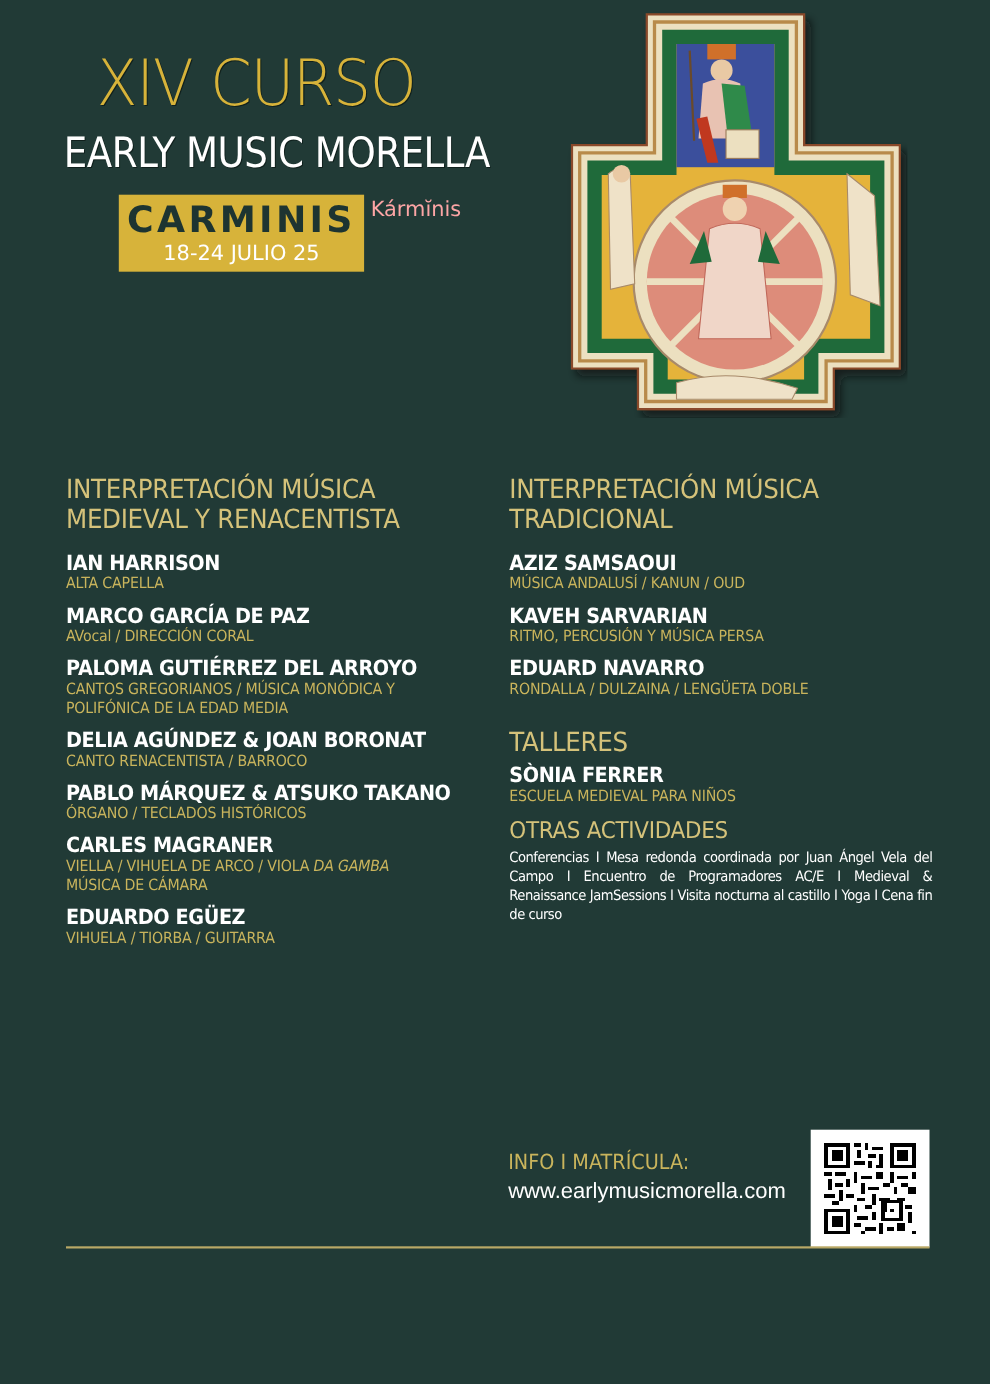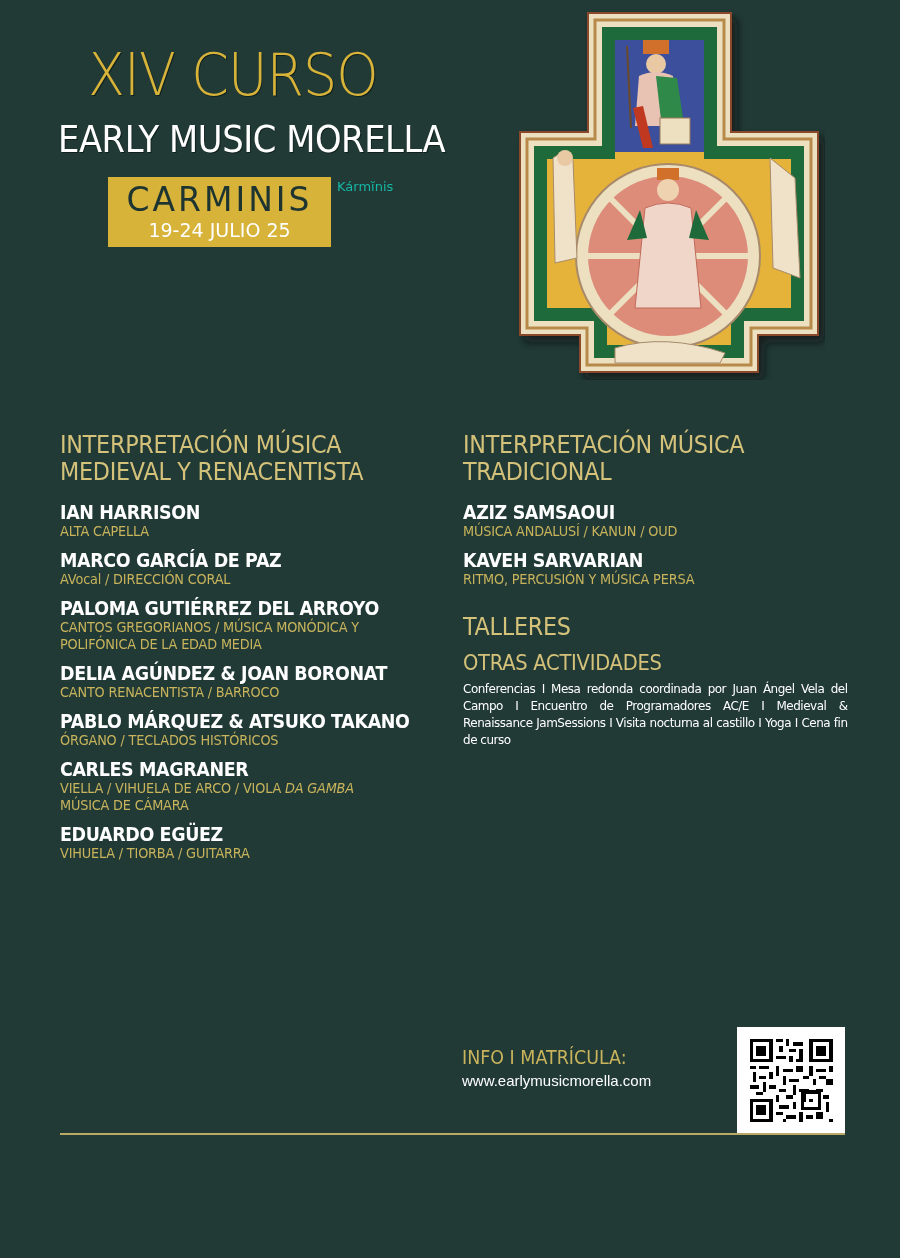--- a/index.html
+++ b/index.html
@@ -45,34 +45,35 @@
       text-align: center;
     }
     .carminis-name {
       display: block;
       font-family: "DejaVu Sans", sans-serif;
       font-size: 33px;
       letter-spacing: 3px;
       color: #1d3431;
       line-height: 1;
       padding-top: 6px;
+      font-weight: bold;
     }
     .carminis-dates {
       display: block;
       font-family: "DejaVu Sans", sans-serif;
       font-size: 19px;
       color: #ffffff;
       line-height: 1;
       margin-top: 5px;
     }
     .phonetic {
       left: 337px; top: 179px;
       font-family: "DejaVu Sans", sans-serif;
-      font-size: 13px;
-      color: #14b8a6;
+      font-size: 19px;
+      color: #fca5a5;
     }
 
     
     .art { left: 515px; top: 8px; width: 310px; height: 372px; }
     .art svg { width: 100%; height: 100%; display: block; }
 
     
     .section-title {
       font-family: "DejaVu Sans", sans-serif;
       font-size: 24px;
@@ -139,21 +140,21 @@
       font-size: 19px;
       color: #c9b45c;
       line-height: 1;
       transform: scaleX(0.92);
       transform-origin: left top;
       white-space: nowrap;
     }
     .info-url {
       left: 462px; top: 1073px;
       font-family: "Liberation Sans", sans-serif;
-      font-size: 15px;
+      font-size: 20px;
       color: #ffffff;
       line-height: 1;
       white-space: nowrap;
     }
     .qr {
       left: 737px; top: 1027px;
       width: 108px; height: 107px;
       background: #ffffff;
       padding: 12px;
     }
@@ -165,21 +166,21 @@
       background: #b9a866;
     }
   </style>
 </head>
 <body>
 
 <div class="abs title-main">XIV CURSO</div>
 <div class="abs title-sub">EARLY MUSIC MORELLA</div>
 <div class="abs carminis-box">
   <span class="carminis-name">CARMINIS</span>
-  <span class="carminis-dates">19-24 JULIO 25</span>
+  <span class="carminis-dates">18-24 JULIO 25</span>
 </div>
 <div class="abs phonetic">Kármĭnis</div>
 
 <div class="abs art">
   <svg viewBox="0 0 310 372" xmlns="http://www.w3.org/2000/svg">
     <defs>
       <filter id="sh" x="-10%" y="-10%" width="130%" height="130%">
         <feDropShadow dx="5" dy="6" stdDeviation="4" flood-color="#0c1715" flood-opacity="0.7"></feDropShadow>
       </filter>
       <clipPath id="crossclip">
@@ -265,24 +266,32 @@
   <div class="section-title">TRADICIONAL</div>
   <div class="list">
     <div class="entry">
       <span class="entry-name">AZIZ SAMSAOUI</span>
       <span class="entry-desc">MÚSICA ANDALUSÍ / KANUN / OUD</span>
     </div>
     <div class="entry">
       <span class="entry-name">KAVEH SARVARIAN</span>
       <span class="entry-desc">RITMO, PERCUSIÓN Y MÚSICA PERSA</span>
     </div>
+    <div class="entry">
+      <span class="entry-name">EDUARD NAVARRO</span>
+      <span class="entry-desc">RONDALLA / DULZAINA / LENGÜETA DOBLE</span>
+    </div>
   </div>
 
   <div class="section-title talleres-title">TALLERES</div>
   <div class="list talleres-list">
+    <div class="entry">
+      <span class="entry-name">SÒNIA FERRER</span>
+      <span class="entry-desc">ESCUELA MEDIEVAL PARA NIÑOS</span>
+    </div>
   </div>
 
   <div class="section-title otras-title">OTRAS ACTIVIDADES</div>
   <div class="otras-text">Conferencias I Mesa redonda coordinada por Juan Ángel Vela del Campo I Encuentro de Programadores AC/E I Medieval &amp; Renaissance JamSessions I Visita nocturna al castillo I Yoga I Cena fin de curso</div>
 </div>
 
 <div class="abs info-label">INFO I MATRÍCULA:</div>
 <div class="abs info-url">www.earlymusicmorella.com</div>
 <div class="abs qr">
   <svg viewBox="0 0 25 25" shape-rendering="crispEdges" xmlns="http://www.w3.org/2000/svg">

